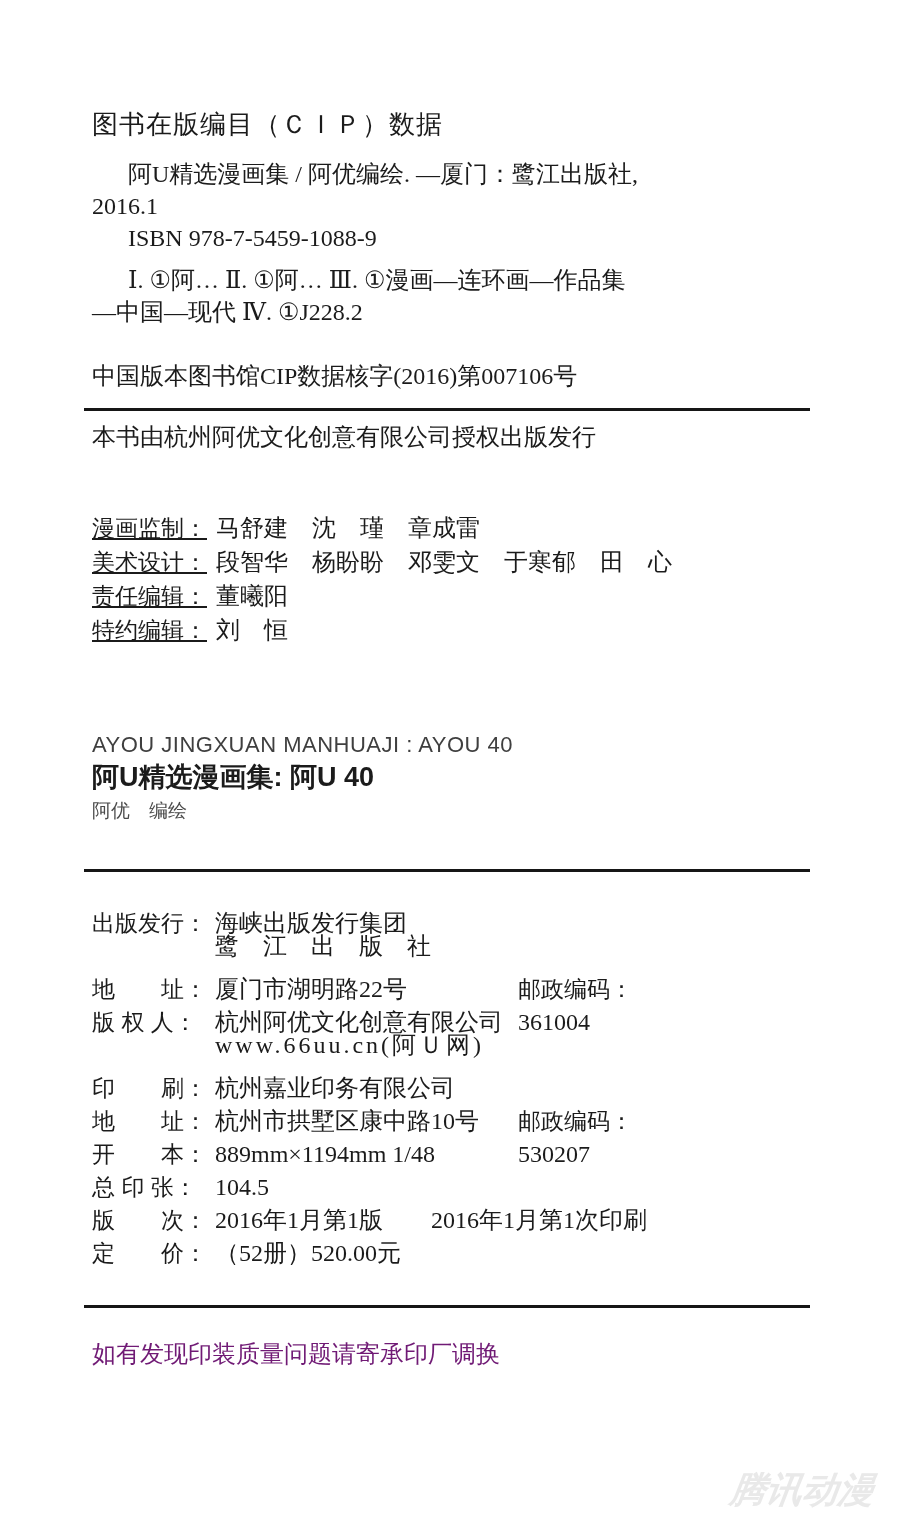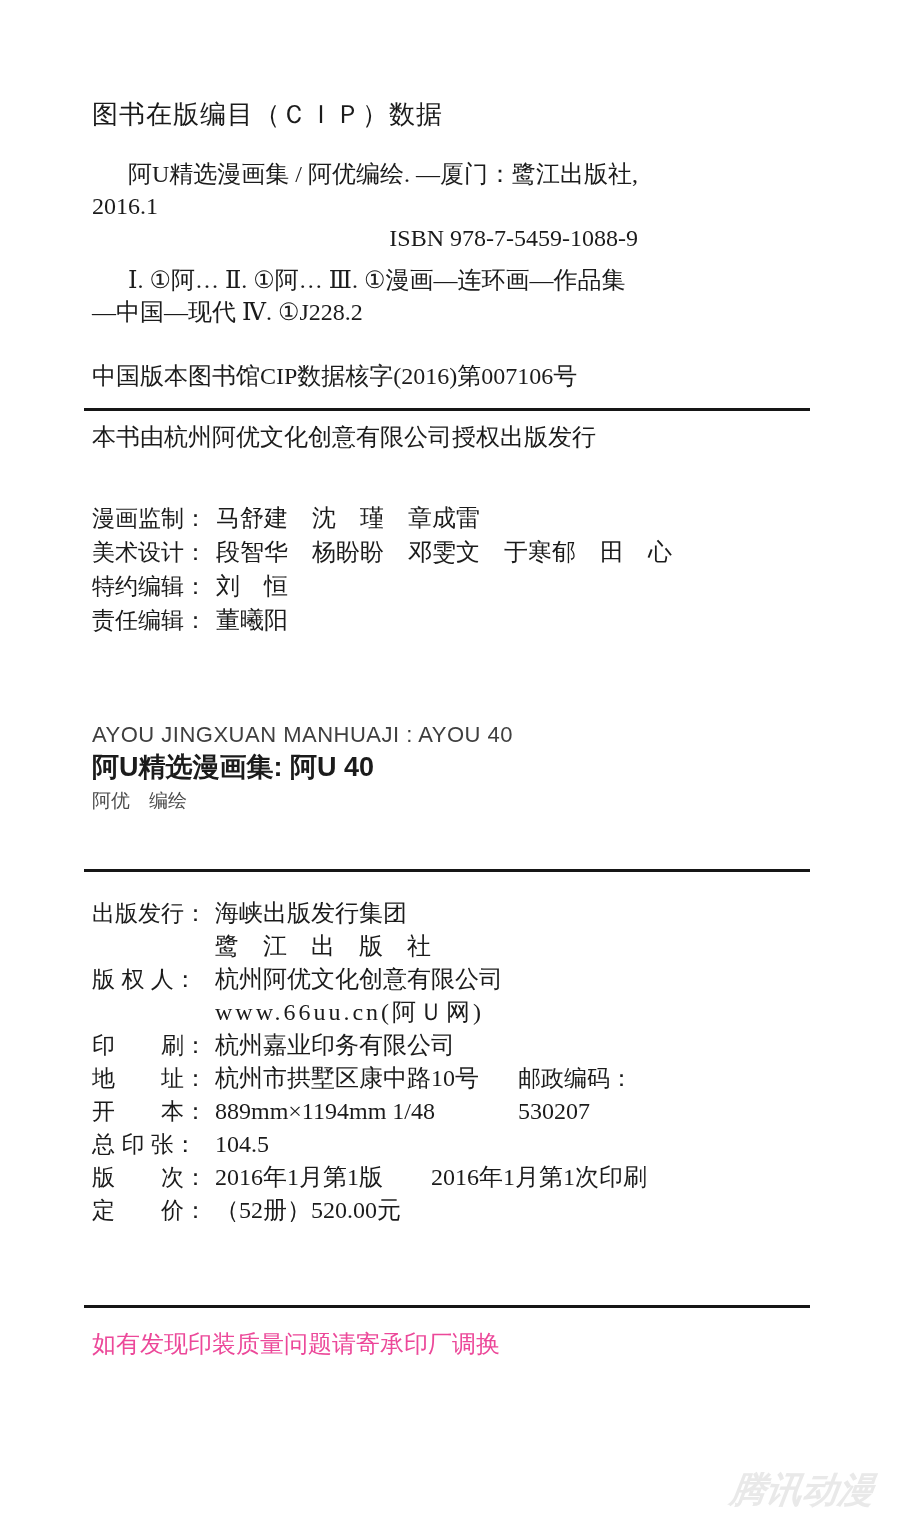--- a/index.html
+++ b/index.html
@@ -1,53 +1,53 @@
 <!DOCTYPE html>
 <html><head>
 <meta charset="utf-8">
 <style>
   html, body { margin:0; padding:0; background:#ffffff; }
   .page {
     position:relative; width:900px; height:1528px;
     background:#ffffff; color:#1b1b1b; overflow:hidden;
   }
   .serif { font-family:"Liberation Serif","DejaVu Serif",serif; }
-  .heiti { font-family:"Liberation Sans","DejaVu Sans",sans-serif; }
+  .heiti { font-family:"Liberation Sans","DejaVu Sans",sans-serif;margin-top:10px; }
   .abs { position:absolute; left:92px; }
 
   .rule { position:absolute; left:84px; width:726px; height:3px; background:#161616; }
   #rule1 { top:408px; }
   #rule2 { top:869px; }
   #rule3 { top:1305px; }
 
   #cip-heading { top:97px; font-size:26px; letter-spacing:1px; }
   #cip-entry   { top:158px; font-size:24px; line-height:32px; }
   #cip-class   { top:264px; font-size:24px; line-height:32px; }
   #cip-record  { top:360px; font-size:24px; }
-  .indent { padding-left:36px;text-align:right; }
+  .indent { padding-left:36px; }
 
   #license { top:421px; font-size:24px; }
 
   #credits { top:501px; }
   .credit-row { height:34px; line-height:34px; font-size:24px; }
-  .credit-label { display:inline-block; width:124px; font-size:23px; }
+  .credit-label { display:inline-block; width:124px; font-size:23px;text-decoration:underline; }
 
   #title-block { top:720px; }
   .pinyin { font-size:22px; line-height:30px; color:#3f3f3f; letter-spacing:0.5px; }
   .book-title { font-size:27px; line-height:34px; font-weight:bold; }
   .author { font-size:19px; line-height:33px; color:#4a4a4a; }
 
   #pub { top:897px; }
   .pub-row { position:relative; height:33px; line-height:33px; font-size:24px; }
   .pub-label { display:inline-block; width:123px; font-size:23px; }
   .pub-col2 { position:absolute; left:426px; top:0; }
   .pub-label2 { display:inline-block; margin-right:12px; font-size:23px; }
   .spread { letter-spacing:3px; }
 
-  #note { top:1328px; font-size:24px; color:#ec4899;text-align:center; }
+  #note { top:1328px; font-size:24px; color:#701a75;text-align:center; }
 
   #watermark {
     position:absolute; left:730px; top:1466px;
     font-size:36px; font-weight:bold; font-style:italic;
     color:#e9e9e9; transform:skewX(-8deg);
     font-family:"Liberation Sans","DejaVu Sans",sans-serif;
     white-space:nowrap;
   }
 </style>
 </head>
@@ -75,41 +75,45 @@
   <div id="license" class="abs serif">本书由杭州阿优文化创意有限公司授权出版发行</div>
 
   <div id="credits" class="abs">
     <div class="credit-row">
       <span class="credit-label heiti">漫画监制：</span><span class="serif">马舒建　沈　瑾　章成雷</span>
     </div>
     <div class="credit-row">
       <span class="credit-label heiti">美术设计：</span><span class="serif">段智华　杨盼盼　邓雯文　于寒郁　田　心</span>
     </div>
     <div class="credit-row">
-      <span class="credit-label heiti">特约编辑：</span><span class="serif">刘　恒</span>
+      <span class="credit-label heiti">责任编辑：</span><span class="serif">董曦阳</span>
     </div>
     <div class="credit-row">
-      <span class="credit-label heiti">责任编辑：</span><span class="serif">董曦阳</span>
+      <span class="credit-label heiti">特约编辑：</span><span class="serif">刘　恒</span>
     </div>
   </div>
 
   <div id="title-block" class="abs heiti">
     <div class="pinyin">AYOU JINGXUAN MANHUAJI : AYOU 40</div>
     <div class="book-title">阿U精选漫画集: 阿U 40</div>
     <div class="author">阿优　编绘</div>
   </div>
 
   <div id="rule2" class="rule"></div>
 
   <div id="pub" class="abs">
     <div class="pub-row">
       <span class="pub-label heiti">出版发行：</span><span class="serif">海峡出版发行集团</span>
     </div>
     <div class="pub-row">
       <span class="pub-label heiti"></span><span class="serif">鹭　江　出　版　社</span>
+    </div>
+    <div class="pub-row">
+      <span class="pub-label heiti">地　　址：</span><span class="serif">厦门市湖明路22号</span>
+      <span class="pub-col2"><span class="pub-label2 heiti">邮政编码：</span><span class="serif">361004</span></span>
     </div>
     <div class="pub-row">
       <span class="pub-label heiti">版 权 人：</span><span class="serif">杭州阿优文化创意有限公司</span>
     </div>
     <div class="pub-row">
       <span class="pub-label heiti"></span><span class="serif spread">www.66uu.cn(阿Ｕ网)</span>
     </div>
     <div class="pub-row">
       <span class="pub-label heiti">印　　刷：</span><span class="serif">杭州嘉业印务有限公司</span>
     </div>

